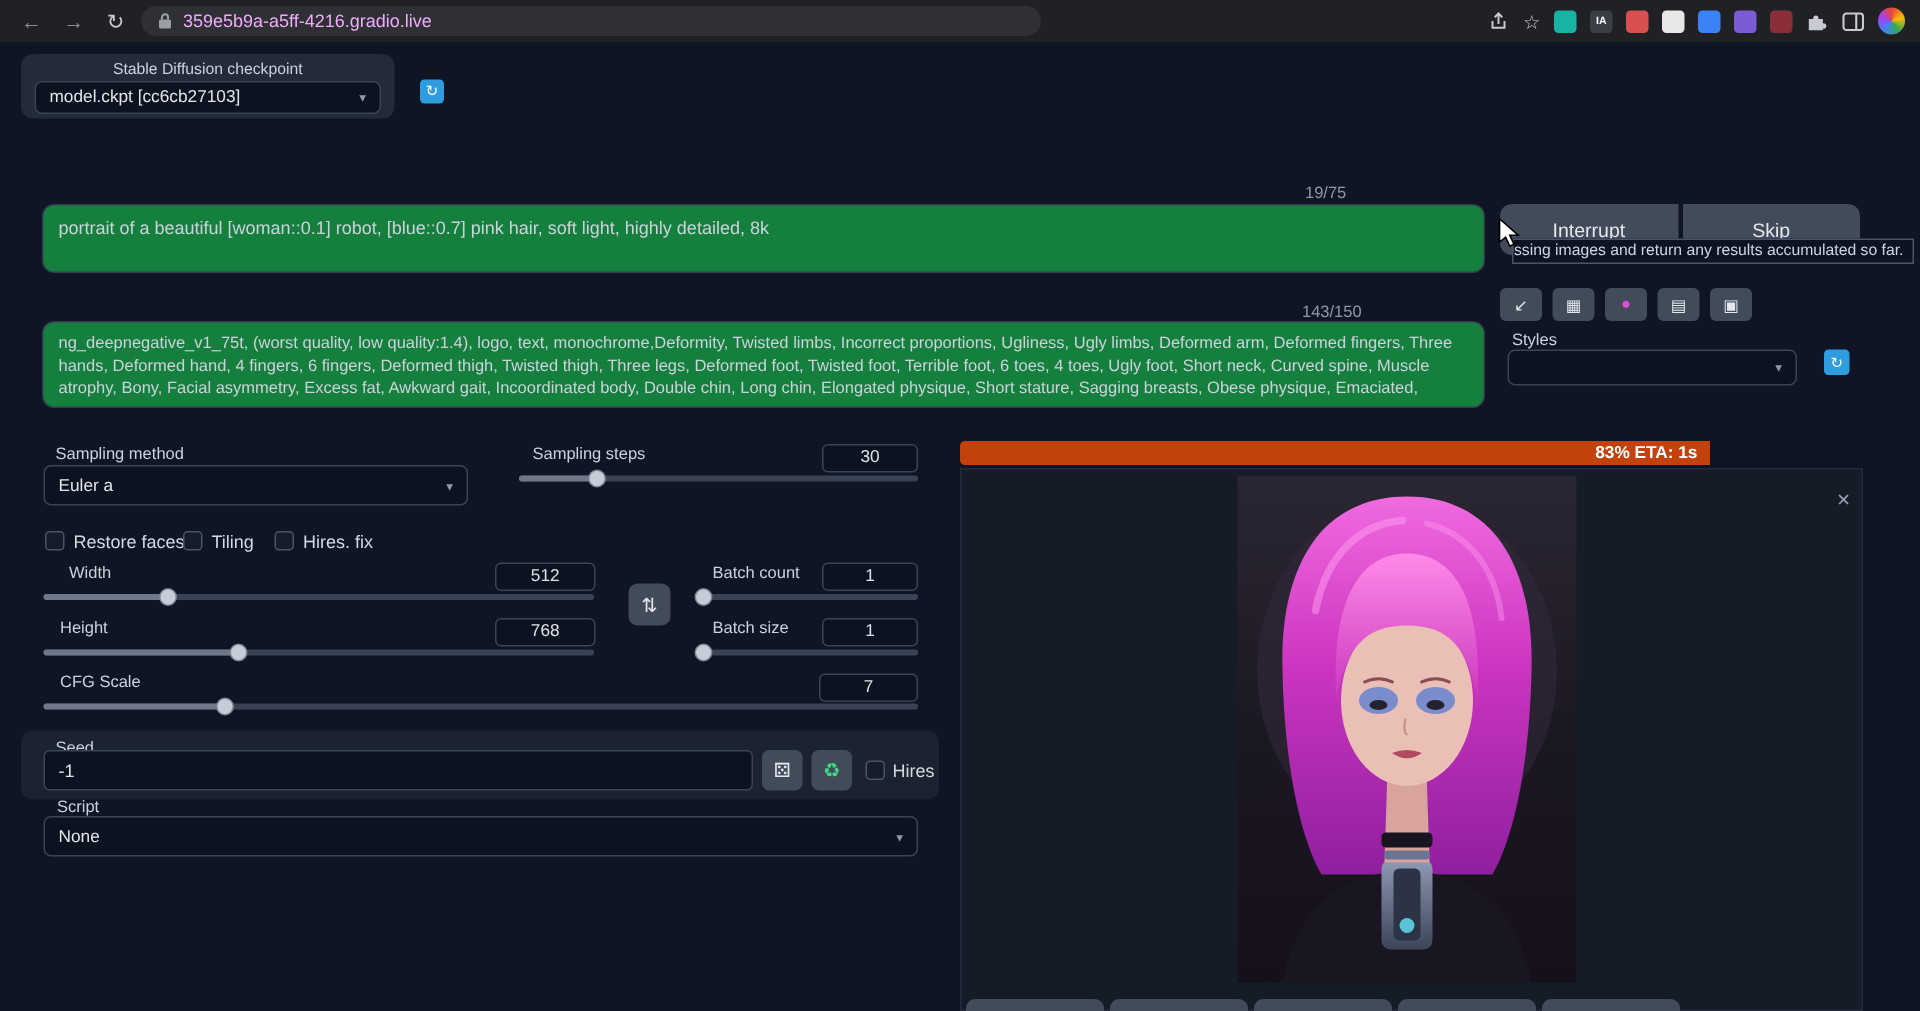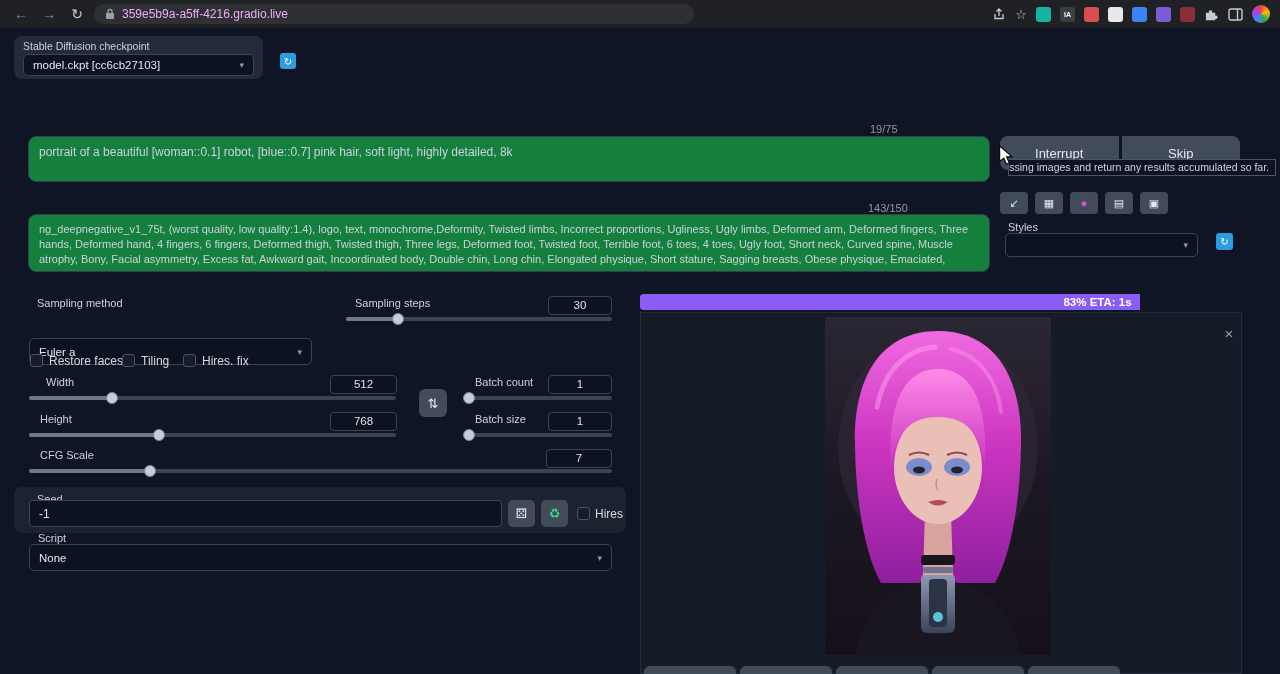--- a/index.html
+++ b/index.html
@@ -9,21 +9,21 @@
 
 .browser{position:absolute;left:0;top:0;width:1280px;height:28px;background:#202124;display:flex;align-items:center;padding:0 10px;gap:6px;z-index:40;}
 .navic{width:22px;height:22px;display:flex;align-items:center;justify-content:center;color:#888d93;font-size:14px;}
 .navic.lit{color:#c7cbd1;}
 .urlpill{width:600px;height:20px;border-radius:10px;background:#2e3034;display:flex;align-items:center;gap:7px;padding:0 11px;color:#f0abfc;font-size:12px;}
 .bricons{margin-left:auto;display:flex;align-items:center;gap:9px;}
 .extsq{width:15px;height:15px;border-radius:3px;display:flex;align-items:center;justify-content:center;font-size:7px;font-weight:bold;color:#fff;}
 .avatar{width:18px;height:18px;border-radius:50%;background:conic-gradient(#e8453c,#fbbc05,#34a853,#4285f4,#a142f4,#e8453c);}
 .glyphic{color:#c7cbd1;font-size:13px;}
 
-.panel{background:#232b3a;border-radius:8px;}
+.panel{background:#232b3a;border-radius:8px;text-align:center;}
 .label{font-size:11px;color:#ccd2dc;}
 .dd{background:#0c1220;border:1px solid #3a4457;border-radius:5px;display:flex;align-items:center;padding:0 9px;color:#e2e6ec;font-size:11.5px;}
 .dd .chev{margin-left:auto;color:#8f98a8;font-size:9px;}
 .numin{background:#0c1220;border:1px solid #3a4457;border-radius:4px;color:#dfe3ea;font-size:11.5px;text-align:center;width:100%;height:100%;font-family:inherit;}
 .ta{background:#15803d;border:1px solid #333d4f;border-radius:8px;color:#ccd2db;padding:7px 10px;resize:none;font-family:inherit;width:100%;height:100%;outline:none;font-size:12px;line-height:1.38;overflow:hidden;}
 .ta.neg{font-size:11px;}
 .counter{font-size:11px;color:#8f98a8;}
 .track{position:relative;width:100%;height:4px;background:#3a4353;border-radius:2px;}
 .fill{position:absolute;left:0;top:0;height:4px;background:#6e7888;border-radius:2px;}
 .knob{position:absolute;right:-6px;top:50%;transform:translateY(-50%);width:12px;height:12px;border-radius:50%;background:#c6cdd8;border:1px solid #7d8796;}
@@ -129,21 +129,21 @@
   </div>
 
   <div class="abs label" style="left:1008px;top:221px;">Styles</div>
   <div class="abs dd" style="left:1005px;top:233px;width:193px;height:24px;">
     <span></span>
     <span class="chev">▾</span>
   </div>
   <div class="abs bluebtn" style="left: 1216px; top: 233px; width: 17px; height: 17px; background: rgb(45, 157, 223);">↻</div>
 
   <div class="abs label" style="left:37px;top:297px;">Sampling method</div>
-  <div class="abs dd" style="left:29px;top:310px;width:283px;height:27px;margin-top:28px;">
+  <div class="abs dd" style="left:29px;top:310px;width:283px;height:27px;">
     <span>Euler a</span>
     <span class="chev">▾</span>
   </div>
 
   <div class="abs label" style="left:355px;top:297px;">Sampling steps</div>
   <div class="abs" style="left:548px;top:295px;width:64px;height:19px;"><input class="numin" readonly="" value="30" style=""></div>
   <div class="abs" style="left:346px;top:317px;width:266px;height:8px;">
     <div class="track">
         <div class="fill" style="width: 19.5%;">
           <span class="knob"></span>
@@ -218,21 +218,21 @@
   <div class="abs cb" style="left:577px;top:507px;"></div>
   <div class="abs cblabel" style="left:595px;top:507px;">Hires</div>
 
   <div class="abs label" style="left:38px;top:532px;">Script</div>
   <div class="abs dd" style="left:29px;top:544px;width:583px;height:27px;">
     <span>None</span>
     <span class="chev">▾</span>
   </div>
 
   <div class="progress">
-    <div class="pfill" style="width: 83%; background: #8b5cf6;">
+    <div class="pfill" style="width: 83%; background: #c2410c;">
       <span>83% ETA: 1s</span>
     </div>
   </div>
 
   <div class="preview"></div>
   <div class="abs" style="left:1220px;top:324px;width:18px;height:18px;color:#98a0ae;font-size:15px;display:flex;align-items:center;justify-content:center;z-index:10;">×</div>
 
   <svg class="abs" style="left:825px;top:317px;z-index:5;" width="226" height="338" viewBox="0 0 226 338">
     <defs>
       <linearGradient id="bgG" x1="0" y1="0" x2="0" y2="1">

